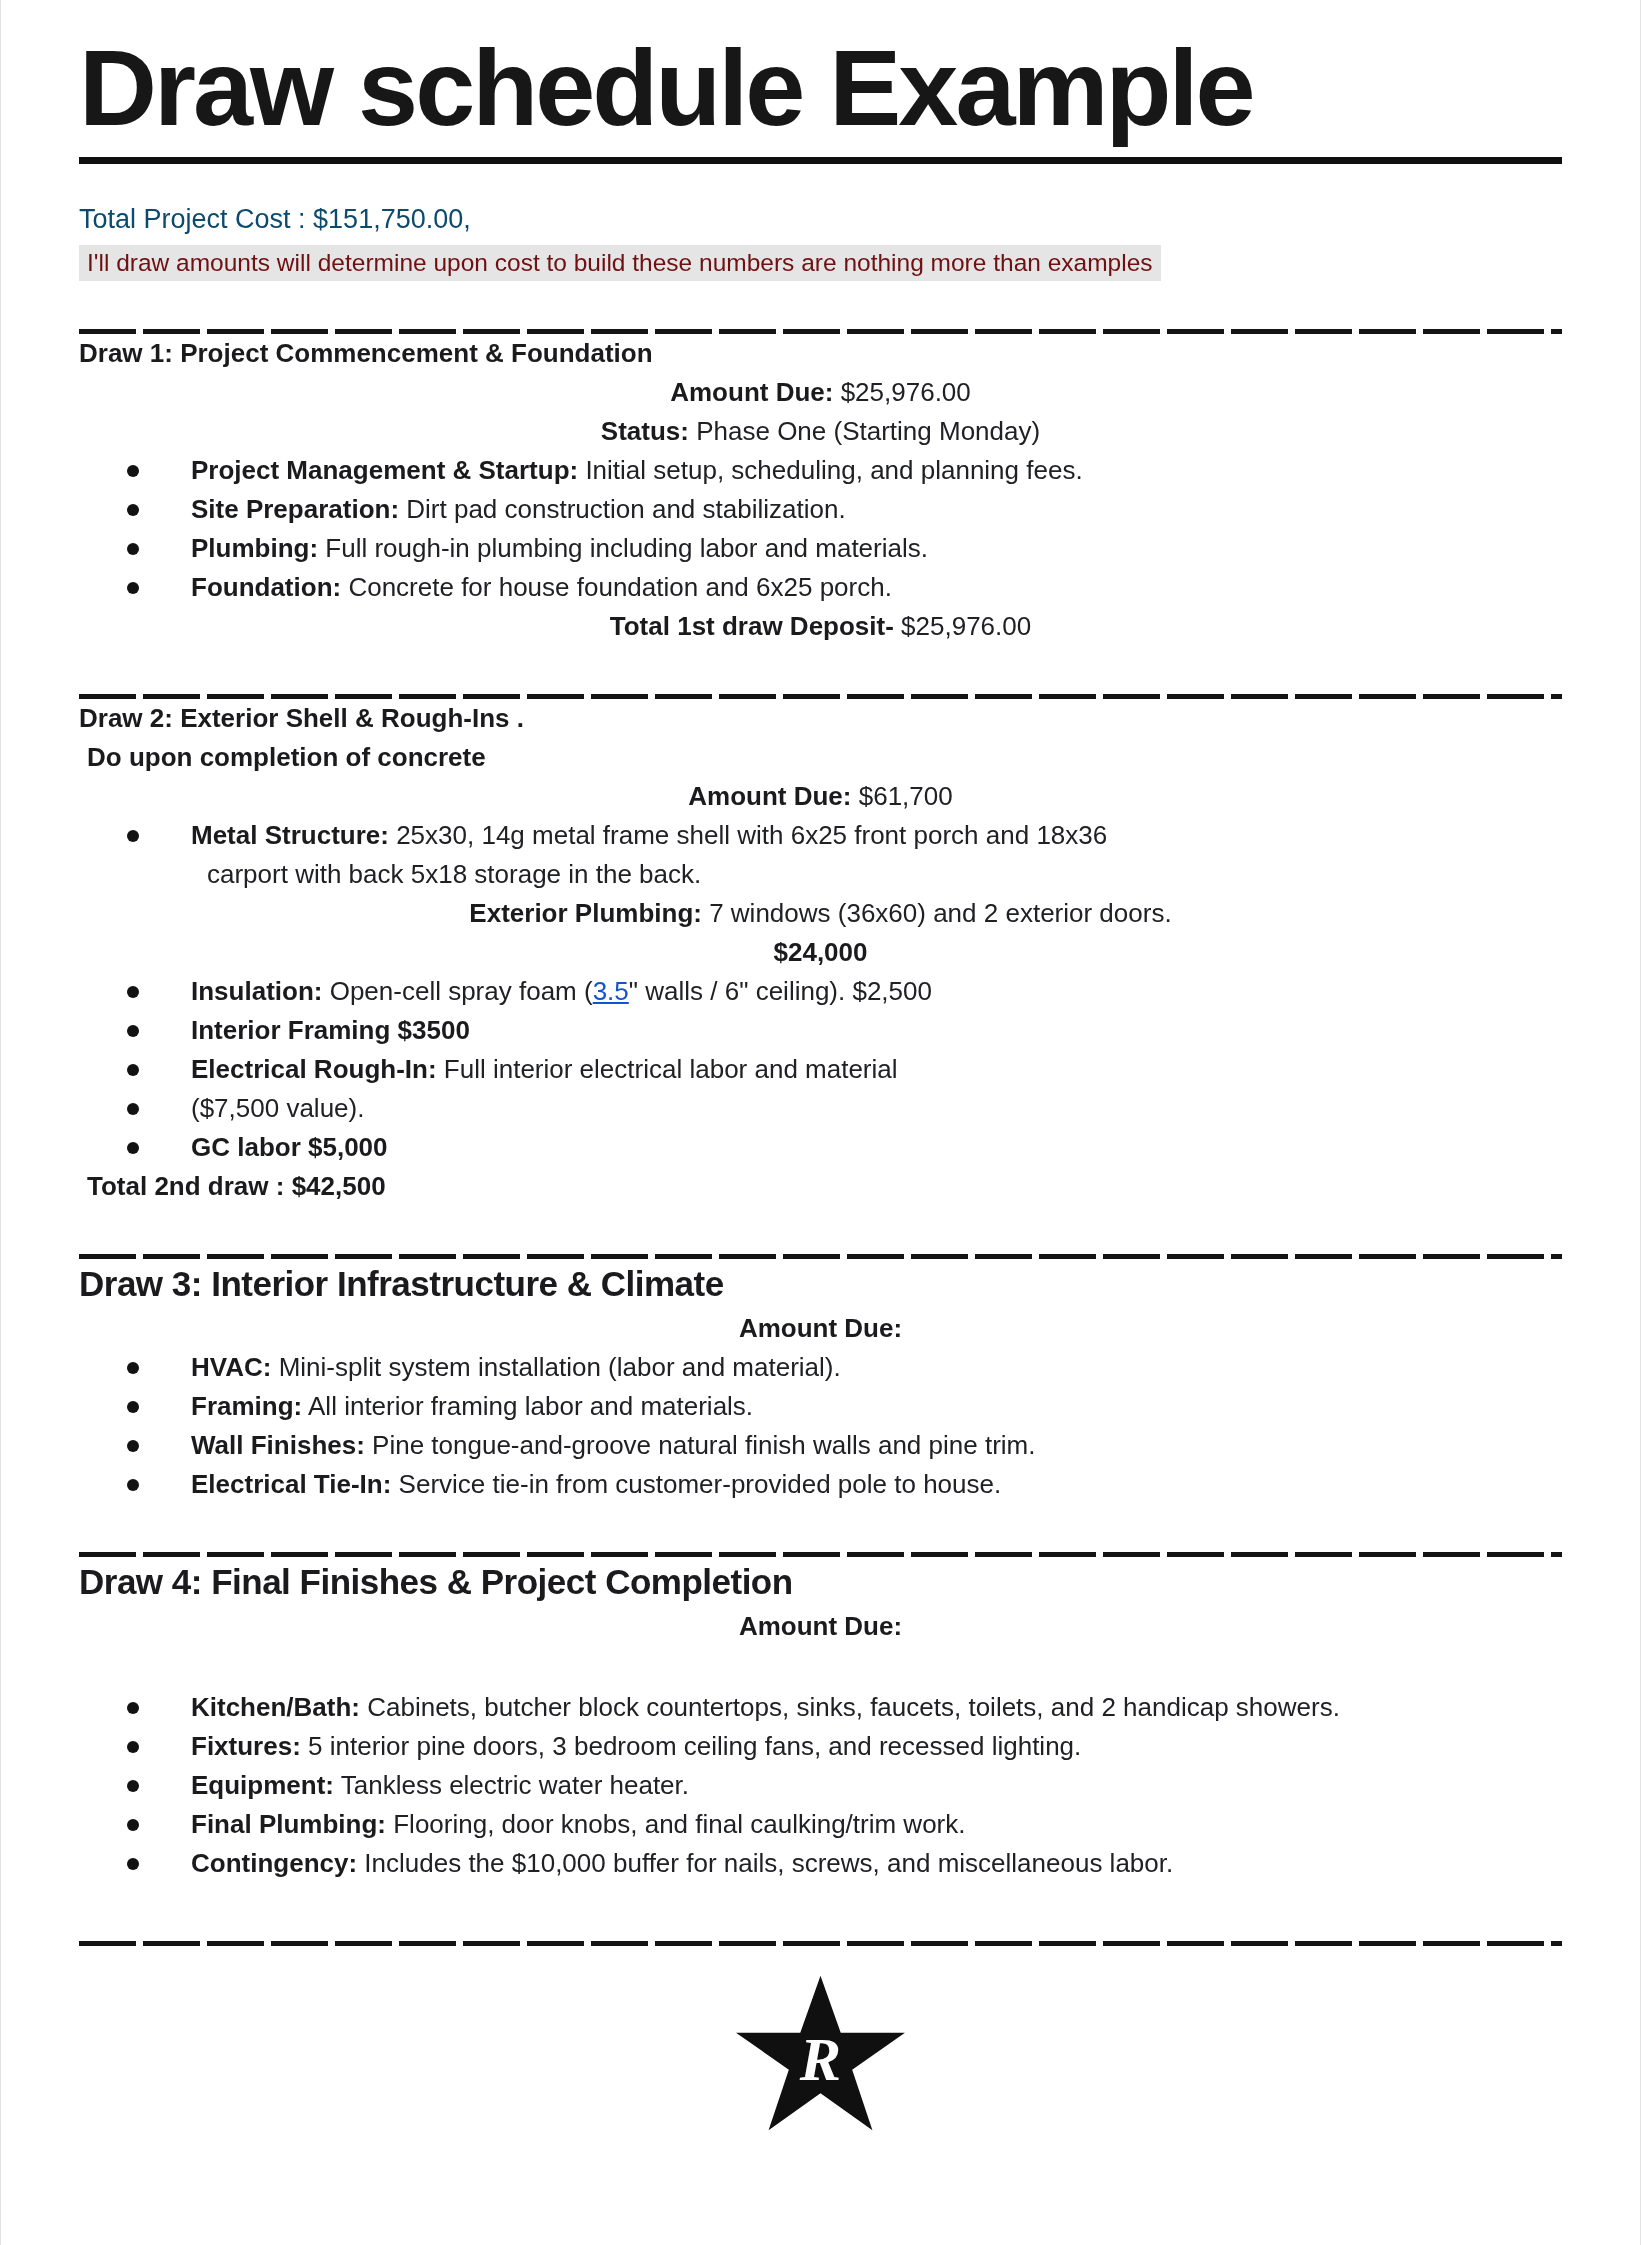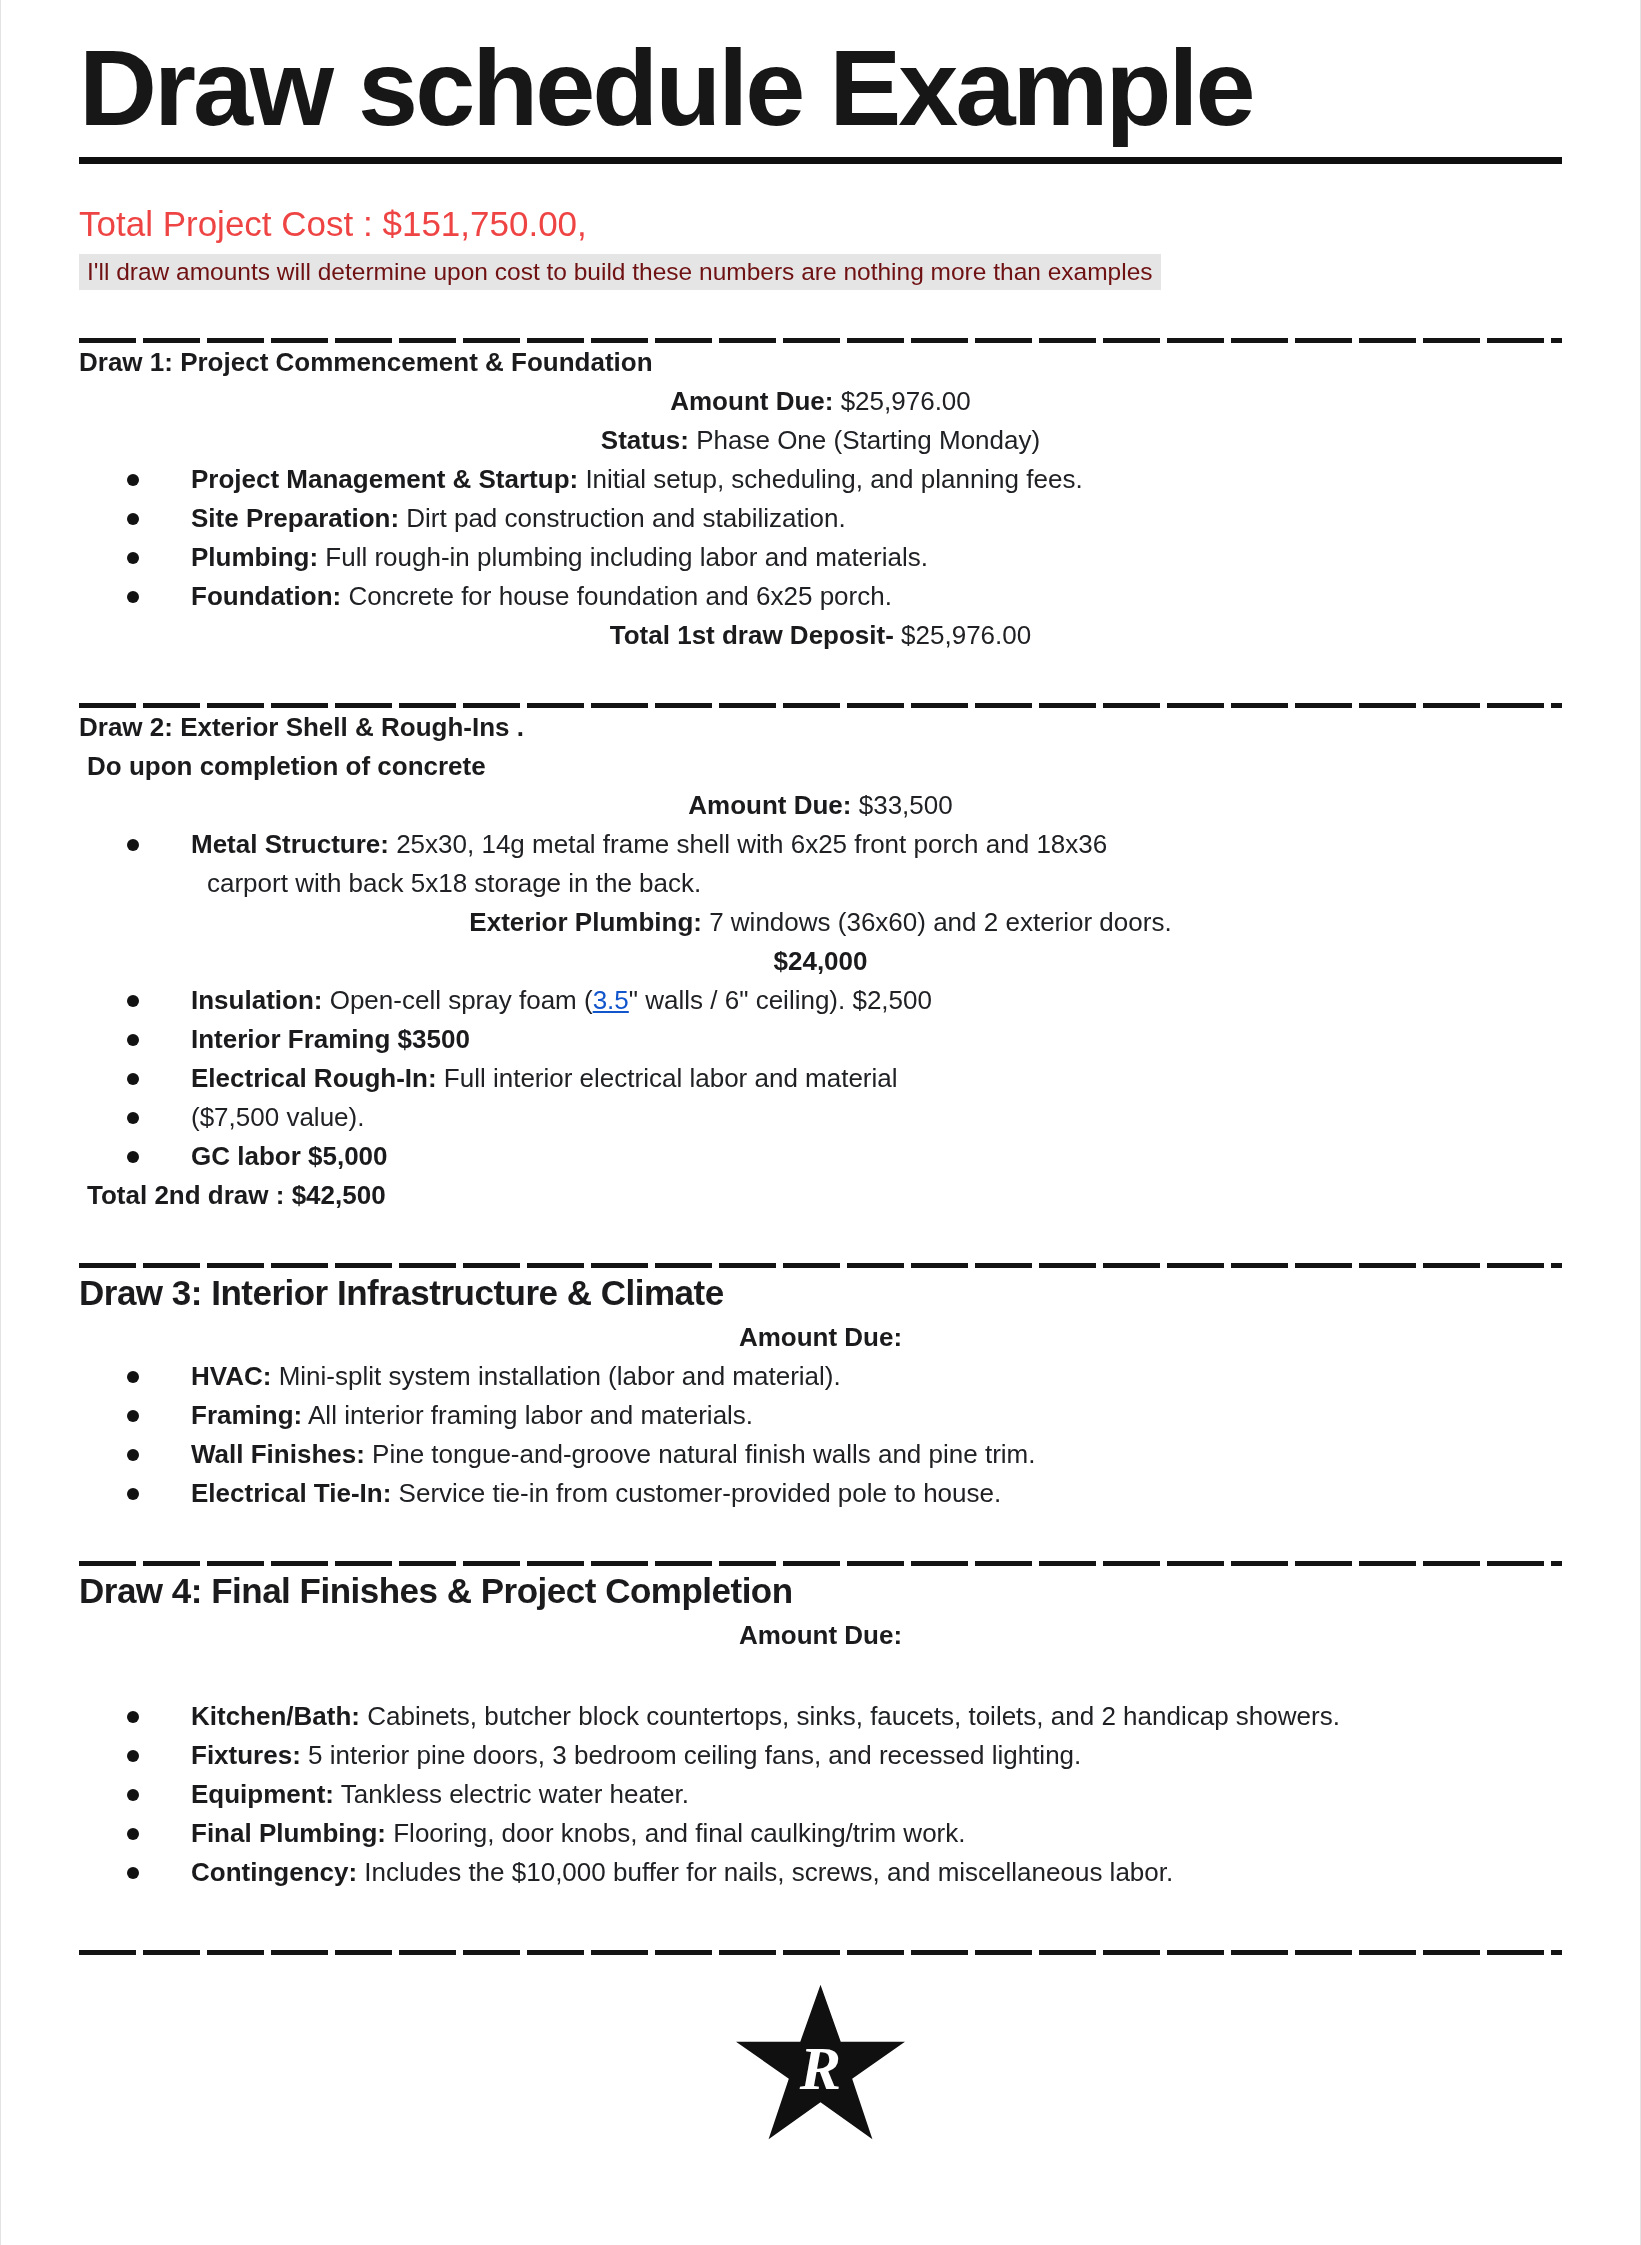--- a/index.html
+++ b/index.html
@@ -3,21 +3,21 @@
 <meta charset="utf-8">
 <style>
   * { margin:0; padding:0; box-sizing:border-box; }
   html,body { background:#f3f3f3; }
   body { font-family:"Liberation Sans", sans-serif; color:#1d1d1f; }
   .page { width:1641px; height:2245px; margin:0 auto; background:#fff; padding:30px 78px 0 78px; overflow:hidden; border-left:1px solid #e3e3e3; border-right:1px solid #e3e3e3; }
 
   h1.title { font-size:108px; font-weight:700; letter-spacing:-3px; color:#171717; line-height:1.08; white-space:nowrap; }
   .title-rule { height:7px; background:#0f0f0f; margin-top:10px; width:100%; }
 
-  .cost-line { font-size:35px; margin-top:40px; color:#ef4444; }
+  .cost-line { font-size:27px; margin-top:40px; color:#0c4a6e; }
   .disclaimer-line { margin-top:10px; }
   .hl { background:#e5e5e5; color:#6f1012; font-size:24.5px; font-weight:500; padding:4px 8px; display:inline-block; }
 
   .sep { height:5px; margin-top:48px; background:repeating-linear-gradient(to right,#141414 0 57px, transparent 57px 64px); }
   .sep.last { margin-top:58px; }
 
   section { }
   .line { font-size:26px; line-height:39px; color:#202124;text-align:center; }
   .line b, .btxt b { font-weight:700; color:#1b1b1d; }
   .h2 { font-size:26px; font-weight:700; line-height:39px; color:#1b1b1d; }
@@ -75,21 +75,21 @@
         </li>
     </ul>
     <p class="line"><b>Total 1st draw Deposit-</b><span> $25,976.00</span></p>
   </section>
 
   <div class="sep"></div>
 
   <section>
     <p class="h2">Draw 2: Exterior Shell &amp; Rough-Ins .</p>
     <p class="h2 indent-sm">Do upon completion of concrete</p>
-    <p class="line"><b>Amount Due:</b><span> $33,500</span></p>
+    <p class="line"><b>Amount Due:</b><span> $61,700</span></p>
     <ul class="bullets">
       <li class="bullet">
           <span class="dot"></span>
           <span class="btxt"><b>Metal Structure:</b><span> 25x30, 14g metal frame shell with 6x25 front porch and 18x36</span><span class="wrap2">carport with back 5x18 storage in the back.</span></span>
         </li>
     </ul>
     <p class="line"><b>Exterior Plumbing:</b><span> 7 windows (36x60) and 2 exterior doors.</span></p>
     <p class="line"><b>$24,000</b></p>
     <ul class="bullets">
       <li class="bullet">

